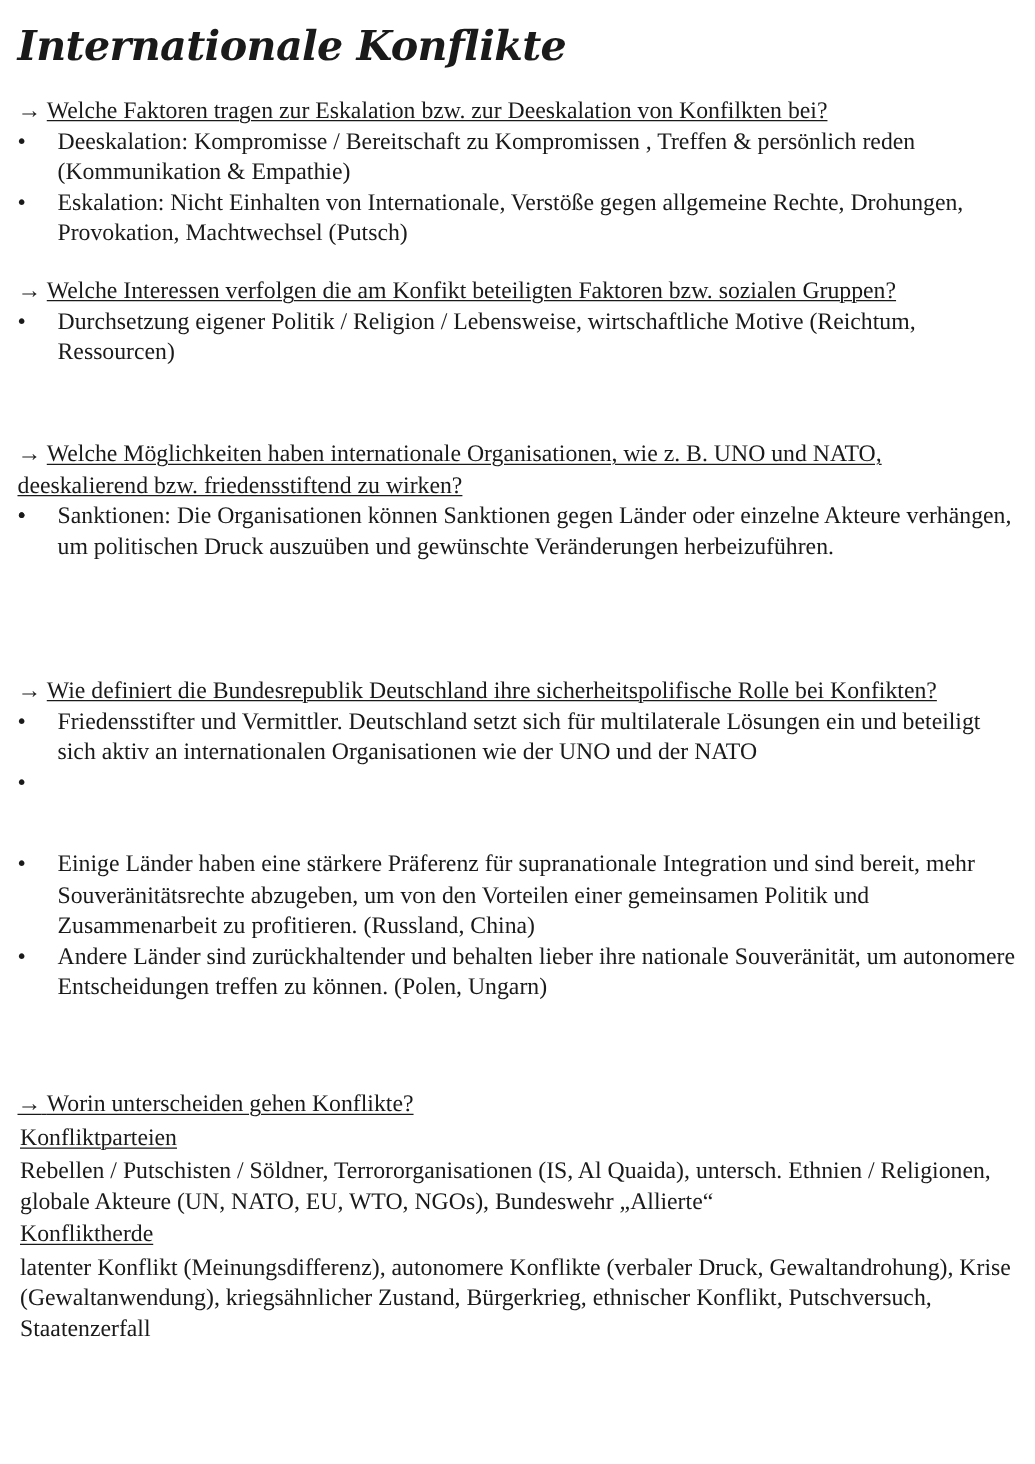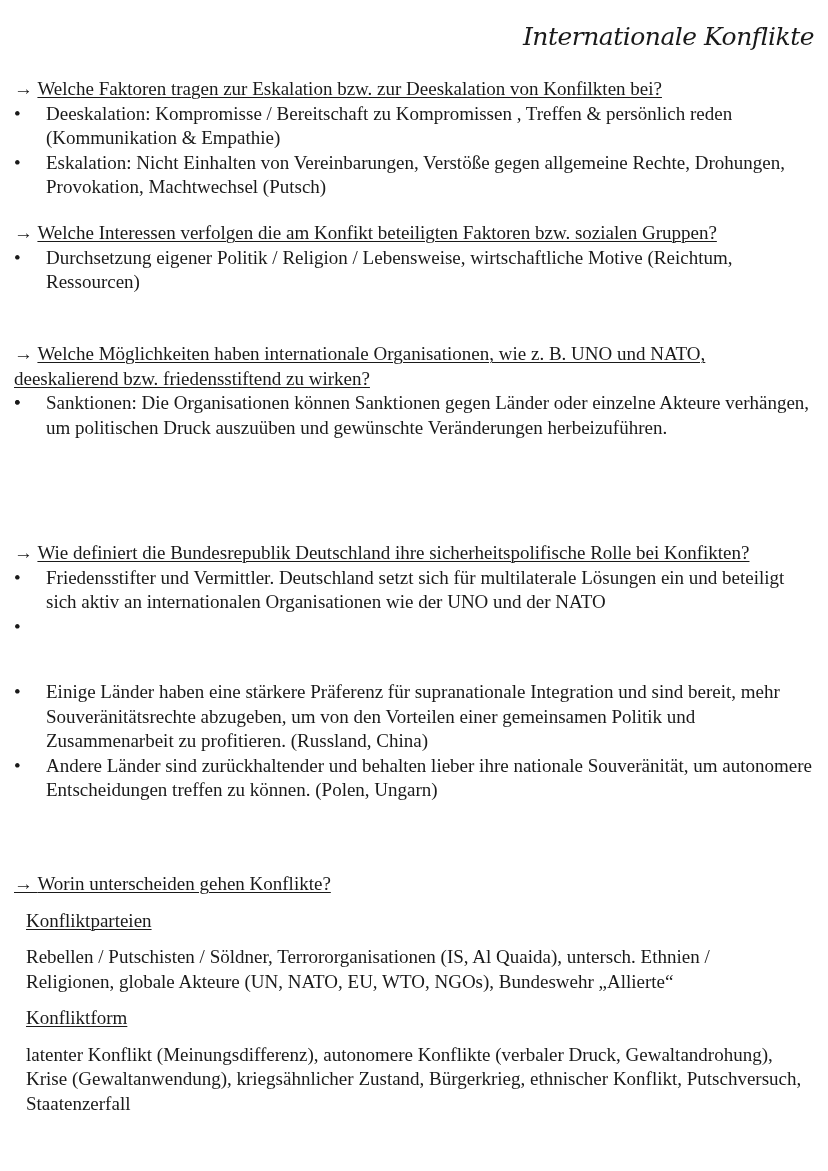--- a/index.html
+++ b/index.html
@@ -15,25 +15,25 @@
       font-family: "Liberation Serif", "DejaVu Serif", serif;
       color: #1a1a1a;
     }
     .page {
       position: absolute;
       left: 14px;
       top: 0;
       width: 800px;
     }
     .title {
-      text-align: right;
+      text-align: left;
       font-family: "DejaVu Serif", "Liberation Serif", serif;
       font-style: italic;
-      font-weight: normal;
-      font-size: 25px;
+      font-weight: bold;
+      font-size: 33px;
       letter-spacing: -0.5px;
       margin: 17px 0 0 0;
       padding-left: 0;
       height: 40px;
       line-height: 40px;
       width: 800px;
     }
     .section {
       font-size: 19px;
       line-height: 24.5px;
@@ -64,40 +64,40 @@
       left: 0;
       top: 0;
       width: 14px;
       text-align: left;
     }
     .sub {
       text-decoration: underline;
       text-decoration-thickness: 1px;
       text-underline-offset: 2px;
     }
-    .para { margin: 12px; }
+    .para { margin: 2px; }
     #s1 { position: absolute; top: 77px; }
     #s2 { position: absolute; top: 221px; }
-    #s3 { position: absolute; top: 342px; }
+    #s3 { position: absolute; top: 352px; }
     #s4 { position: absolute; top: 541px; }
     #s5 { position: absolute; top: 680px; }
     #s6 { position: absolute; top: 872px; }
   </style>
 </head>
 <body>
 
 <div class="page">
 
   <h1 class="title">Internationale Konflikte</h1>
 
   <div class="section" id="s1">
     <p class="q"><span class="arrow">→</span> <span class="qtext">Welche Faktoren tragen zur Eskalation bzw. zur Deeskalation von Konfilkten bei?</span></p>
     <ul class="bullets">
       <li><span class="dot">•</span><span>Deeskalation: Kompromisse / Bereitschaft zu Kompromissen , Treffen &amp; persönlich reden (Kommunikation &amp; Empathie)</span></li>
-      <li><span class="dot">•</span><span>Eskalation: Nicht Einhalten von Vereinbarungen, Verstöße gegen allgemeine Rechte, Drohungen, Provokation, Machtwechsel (Putsch)</span></li>
+      <li><span class="dot">•</span><span>Eskalation: Nicht Einhalten von Internationale, Verstöße gegen allgemeine Rechte, Drohungen, Provokation, Machtwechsel (Putsch)</span></li>
     </ul>
   </div>
 
   <div class="section" id="s2">
     <p class="q"><span class="arrow">→</span> <span class="qtext">Welche Interessen verfolgen die am Konfikt beteiligten Faktoren bzw. sozialen Gruppen?</span></p>
     <ul class="bullets">
       <li><span class="dot">•</span><span>Durchsetzung eigener Politik / Religion / Lebensweise, wirtschaftliche Motive (Reichtum, Ressourcen)</span></li>
     </ul>
   </div>
 
@@ -124,18 +124,18 @@
     </ul>
   </div>
 
   <div class="section" id="s6">
     <p class="q"><span class="qtext"><span class="arrow">→</span> <span>Worin unterscheiden gehen Konflikte?</span></span></p>
     <div>
       <p class="para sub">Konfliktparteien</p>
       <p class="para">Rebellen / Putschisten / Söldner, Terrororganisationen (IS, Al Quaida), untersch. Ethnien / Religionen, globale Akteure (UN, NATO, EU, WTO, NGOs), Bundeswehr „Allierte“</p>
     </div>
     <div>
-      <p class="para sub">Konfliktform</p>
+      <p class="para sub">Konfliktherde</p>
       <p class="para">latenter Konflikt (Meinungsdifferenz), autonomere Konflikte (verbaler Druck, Gewaltandrohung), Krise (Gewaltanwendung), kriegsähnlicher Zustand, Bürgerkrieg, ethnischer Konflikt, Putschversuch, Staatenzerfall</p>
     </div>
   </div>
 
 </div>
 
 </body></html>

